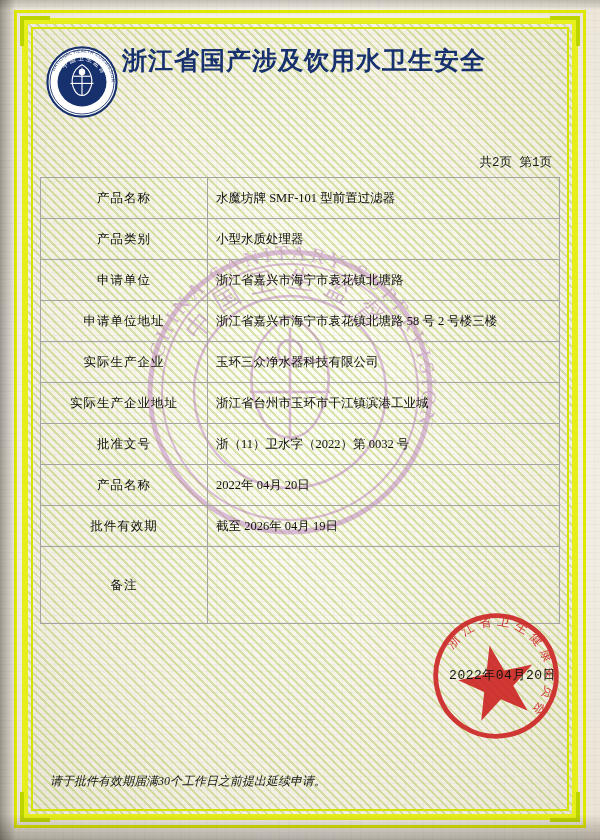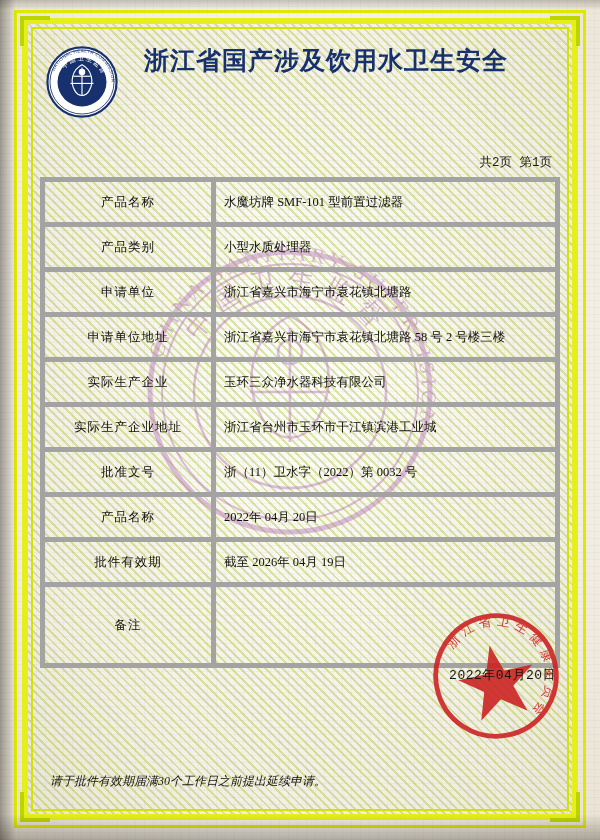--- a/index.html
+++ b/index.html
@@ -96,21 +96,21 @@
     height: 96px;
   }
   .emblem {
     position: absolute;
     left: 6px;
     top: 10px;
     width: 72px;
     height: 72px;
   }
   .title-block {
-    margin-left: 104px;
+    margin-left: 82px;
     margin-right: 4px;
     text-align: center;
     color: #17306e;
     font-family: "Liberation Serif", serif;
     font-weight: bold;
   }
   .title-line1 {
     font-size: 25px;
     letter-spacing: 1px;
     line-height: 1.35;
@@ -132,21 +132,21 @@
 
   
   table.cert {
     width: 100%;
     border-collapse: collapse;
     table-layout: fixed;
     font-family: "Liberation Serif", serif;
     background: transparent;
   }
   table.cert td {
-    border: 5px solid #a3a3a3;
+    border: 1px solid #a3a3a3;
     font-size: 12.5px;
     color: #10100f;
     padding: 7px 8px;
     vertical-align: middle;
     background: transparent;
   }
   td.label {
     width: 150px;
     text-align: center;
     letter-spacing: 1px;

